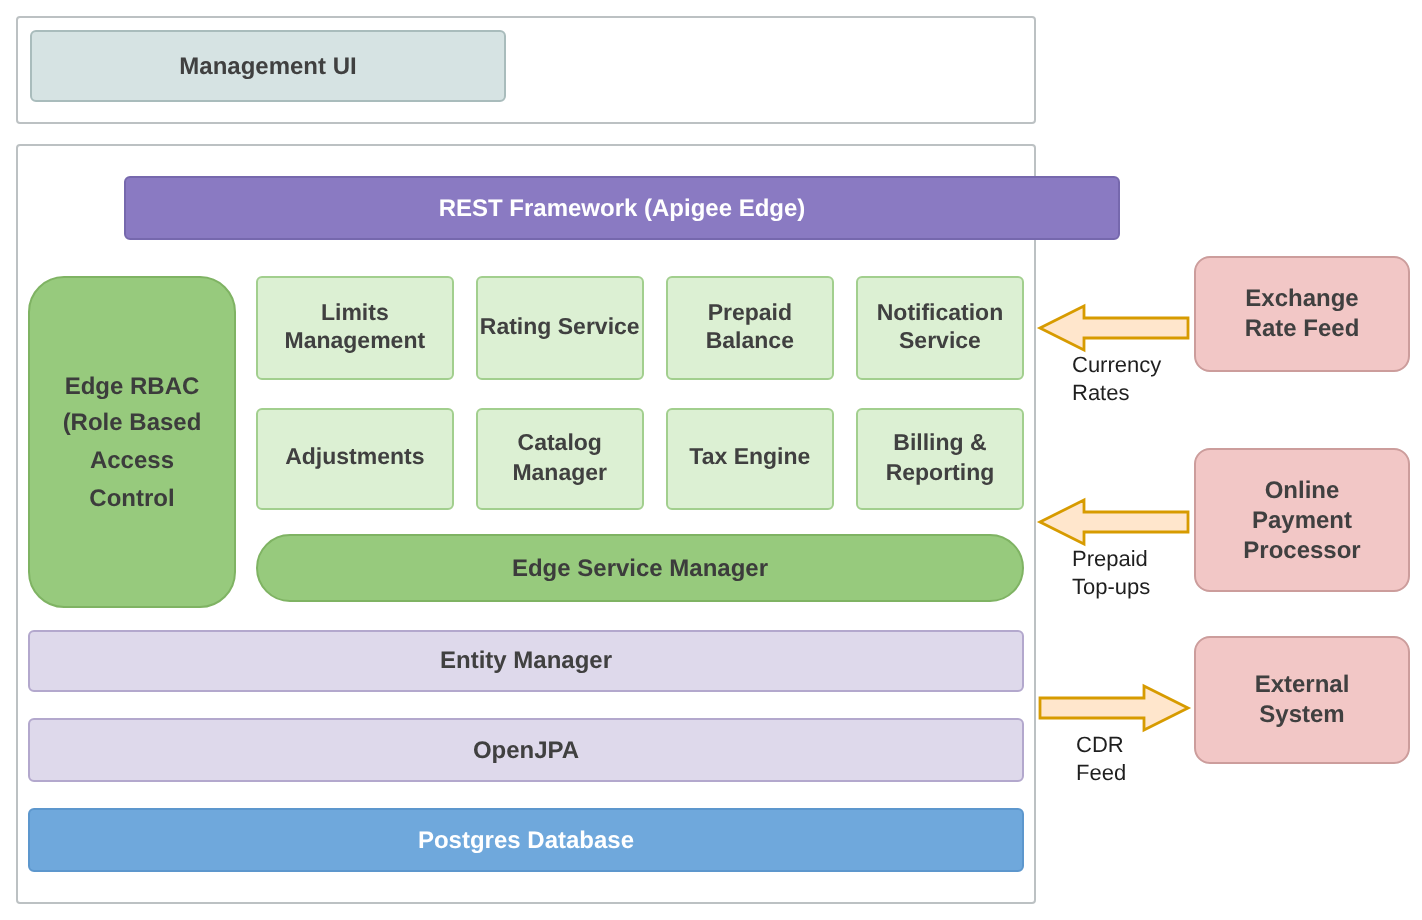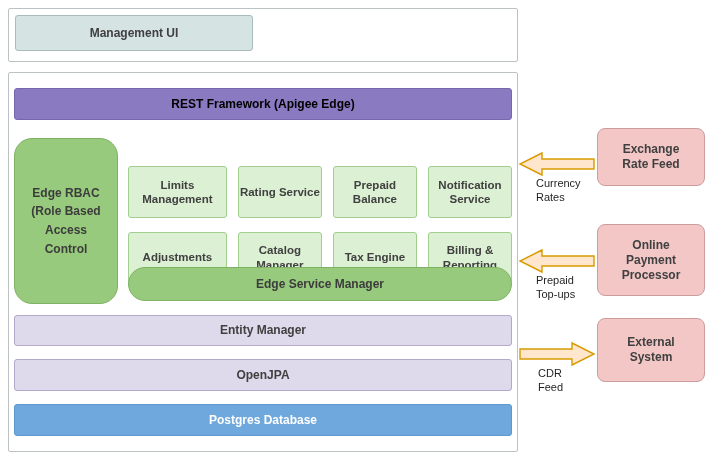--- a/index.html
+++ b/index.html
@@ -21,37 +21,36 @@
     display: flex;
     align-items: center;
     justify-content: center;
     text-align: center;
     font-weight: bold;
     font-size: 12px;
     color: #404040;
     line-height: 1.25;
   }
   .teal   { background: var(--top-box-bg, #d6e3e3); border: 1px solid var(--top-box-border, #a9bcbc); border-radius: 3px; }
-  .purple { background: var(--purple-bg, #8a7ac2); border: 1px solid var(--purple-border, #7668ad); color: #000000; border-radius: 3px; }
+  .purple { background: var(--purple-bg, #8a7ac2); border: 1px solid var(--purple-border, #7668ad); color: #ffffff; border-radius: 3px; margin-left: 48px; }
   .green  { background: var(--green-bg, #97ca7d); border: 1px solid var(--green-border, #7fb363); border-radius: 3px; color: #3c3c3c; }
   .lgreen { background: var(--light-green-bg, #dcf0d3); border: 1px solid var(--light-green-border, #a2cf8e); border-radius: 3px; font-size: 11.5px; }
   .lav    { background: var(--lavender-bg, #ded9eb); border: 1px solid var(--lavender-border, #b3a8cd); border-radius: 3px; }
   .blue   { background: var(--blue-bg, #6fa8dc); border: 1px solid var(--blue-border, #5d97cd); color: #ffffff; border-radius: 3px; }
   .pink   { background: var(--pink-bg, #f2c7c6); border: 1px solid var(--pink-border, #cc9d9c); border-radius: 8px; padding: 0 16px; }
 
   .rbac { border-radius: 18px; flex-direction: column; }
   .rbac div { line-height: 1.55; }
 
   .svc-row {
     position: absolute;
     left: 128px;
     width: 384px;
     display: flex;
     gap: 11px;
-    margin-top: 28px;
   }
   .svc-row .node { position: relative; flex: 1; height: 100%; }
   .svc-row .node.wide { flex: 1.18; }
 
   .flow-arrow { position: absolute; }
   .flow-label {
     position: absolute;
     font-size: 11px;
     color: #1f1f1f;
     line-height: 14px;

